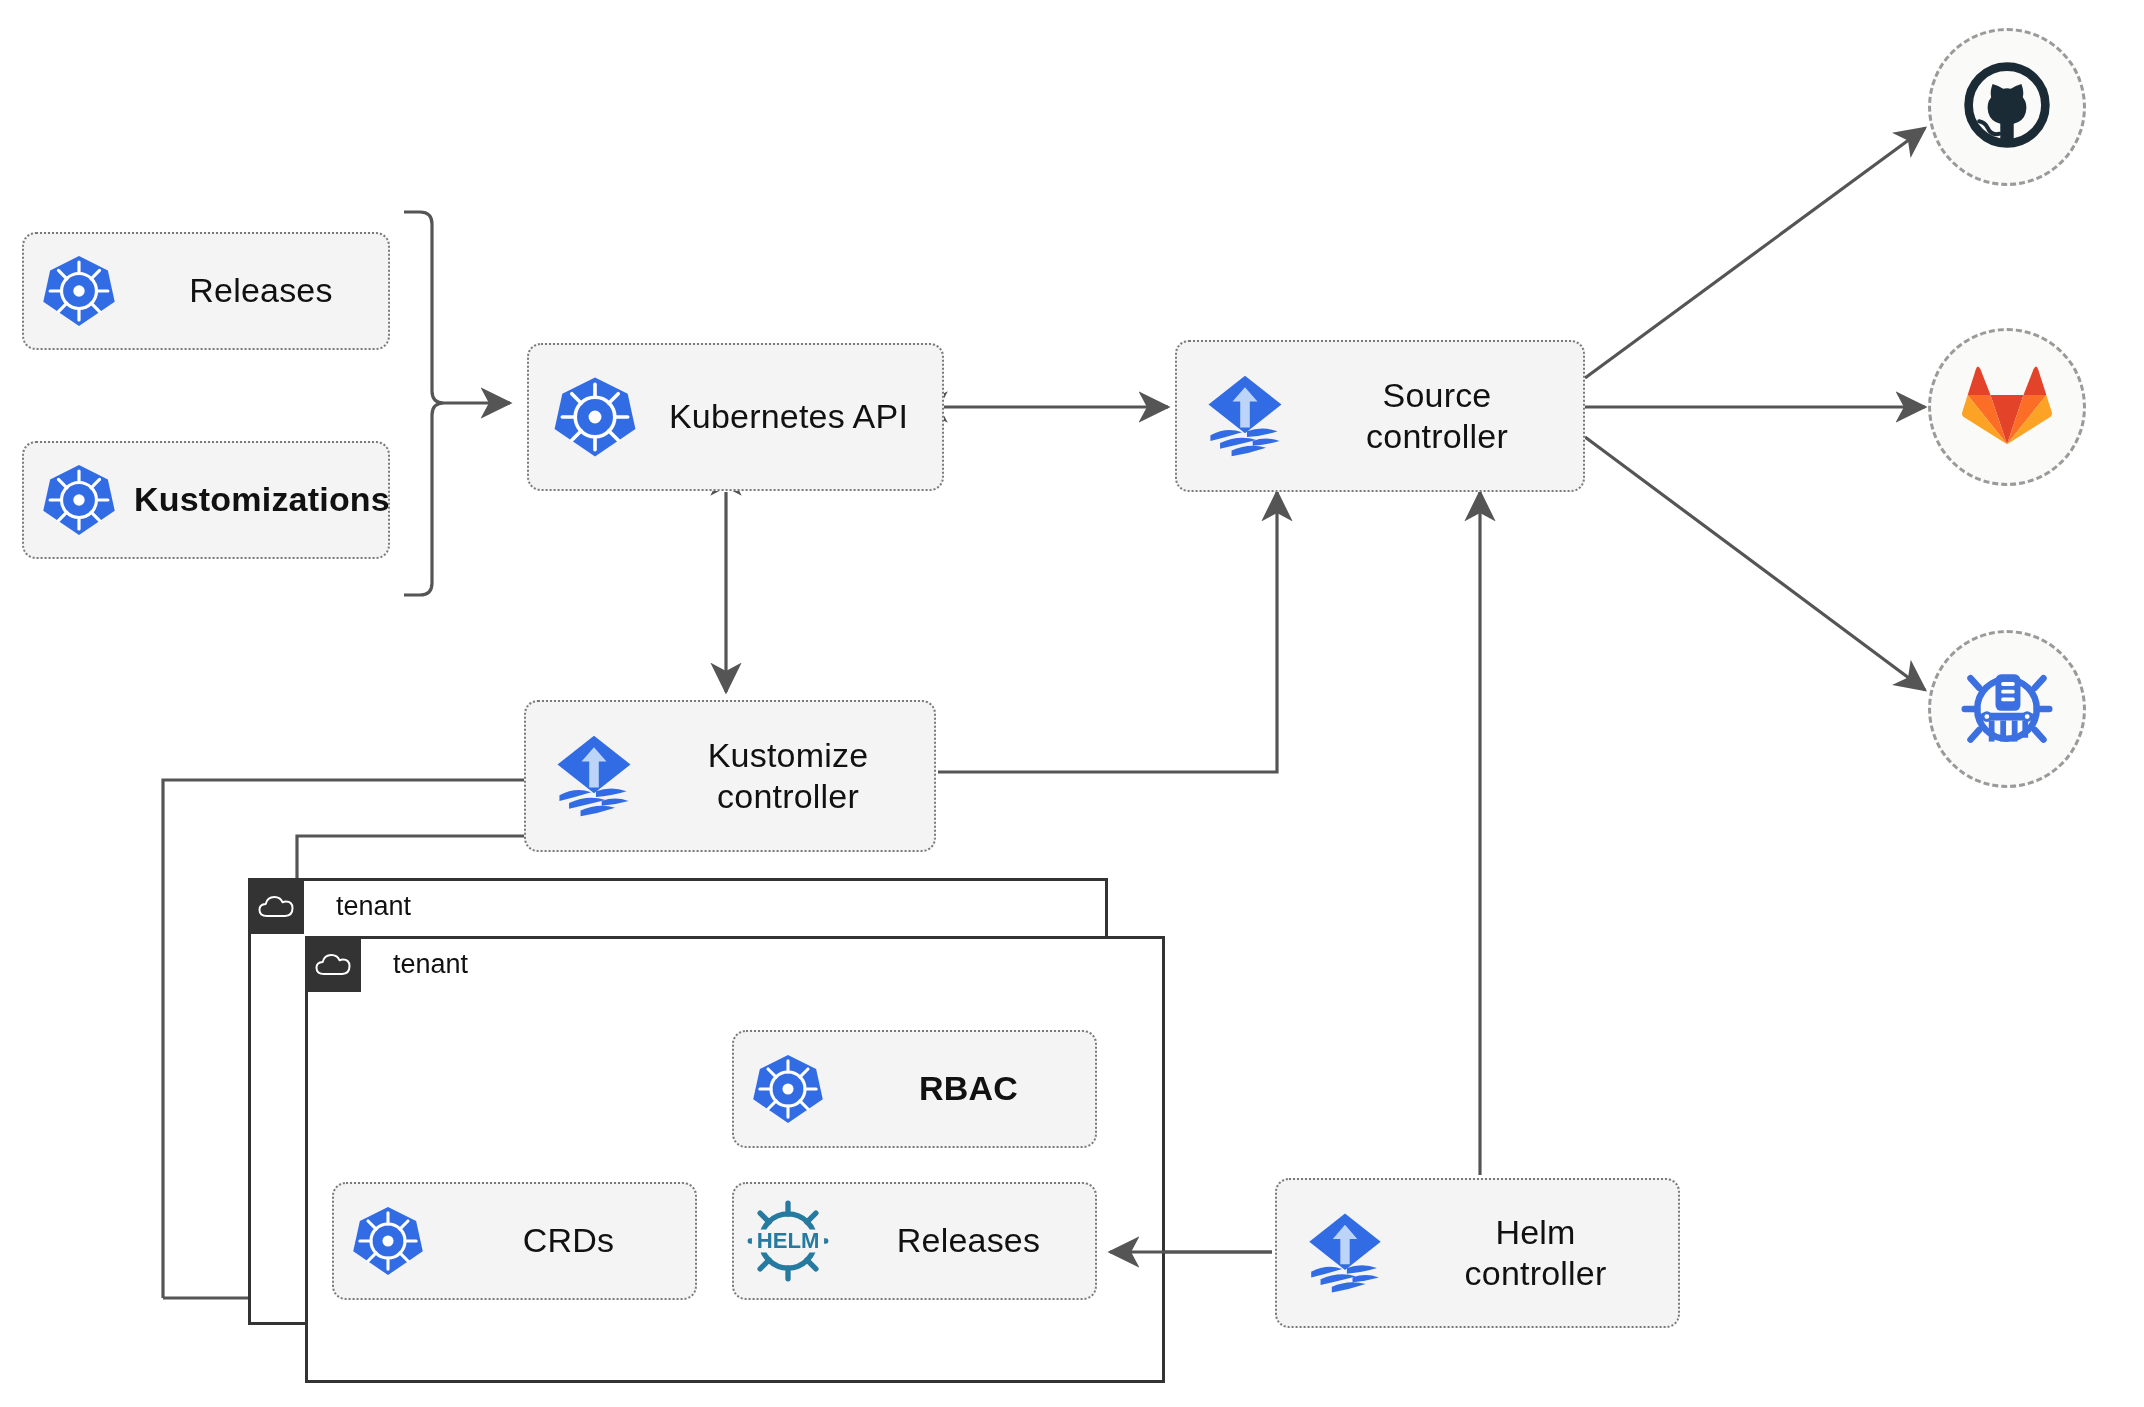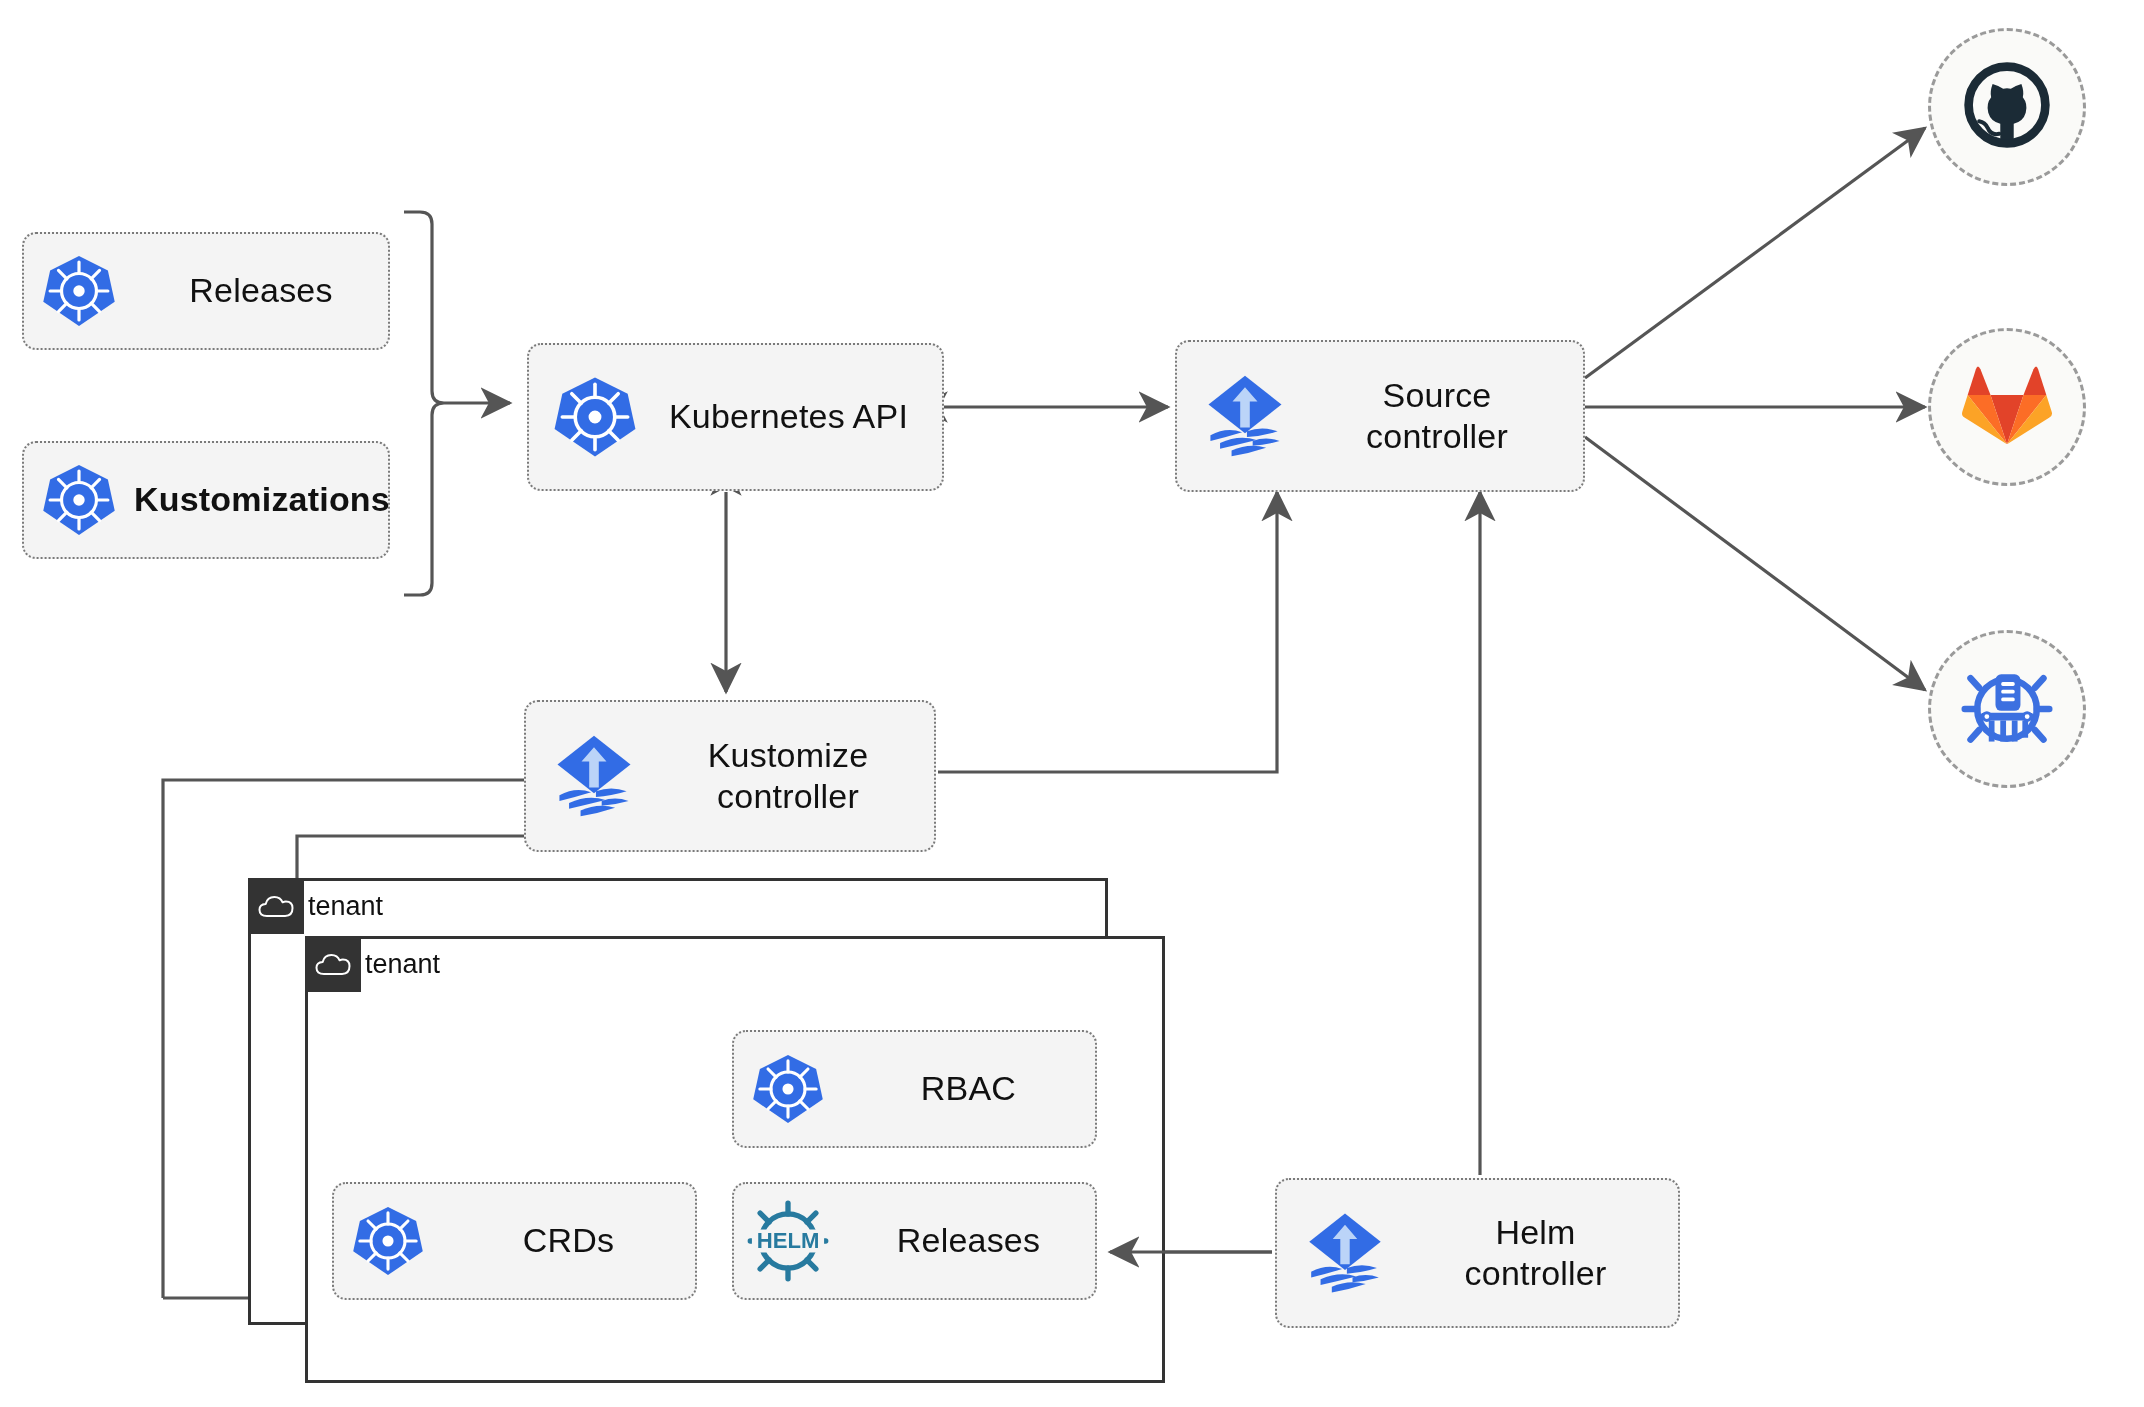--- a/index.html
+++ b/index.html
@@ -67,21 +67,21 @@
   .tenant-badge {
     width: 56px;
     height: 56px;
     background: #333333;
     display: flex;
     align-items: center;
     justify-content: center;
     flex: 0 0 auto;
   }
   .tenant-label {
-    padding-left: 4px;
+    padding-left: 32px;
     font-size: 27px;
     color: #111111;
   }
 
   
   .provider {
     position: absolute;
     width: 158px;
     height: 158px;
     border-radius: 50%;
@@ -295,21 +295,21 @@
         <svg width="38" height="28" viewBox="0 0 46 32" xmlns="http://www.w3.org/2000/svg">
           <path d="M12 28 Q3 28 3 20.5 Q3 14 10.5 13.5 Q12.5 5 21 5 Q28.5 5 31 11.5
                    Q33 10.5 35 10.5 Q43 10.5 43 18.5 Q43 28 34 28 Z" fill="none" stroke="#ffffff" stroke-width="2.4" stroke-linejoin="round"></path>
         </svg>
       </span>
       <span class="tenant-label">tenant</span>
     </div>
   </div>
 
 
-  <div class="node" style="left:732px; top:1030px; width:365px; height:118px;">
+  <div class="node" style="left:732px; top:1030px; width:365px; height:118px;font-weight:bold;">
     <span class="ico" style="width:108px;">
       <svg width="74" height="74" viewBox="0 0 100 100" xmlns="http://www.w3.org/2000/svg">
         <polygon points="50,4 88,23 97,64 50,96 3,64 12,23" fill="#326CE5"></polygon>
         <g fill="none" stroke="#ffffff" stroke-width="4.2" stroke-linecap="round">
           <circle cx="50" cy="50" r="23"></circle>
             <circle cx="50" cy="50" r="5.4" fill="#ffffff"></circle>
           <path d="M50 27 L50 12"></path>
             <path d="M50 73 L50 88"></path>
           <path d="M27 50 L12 50"></path>
             <path d="M73 50 L88 50"></path>

